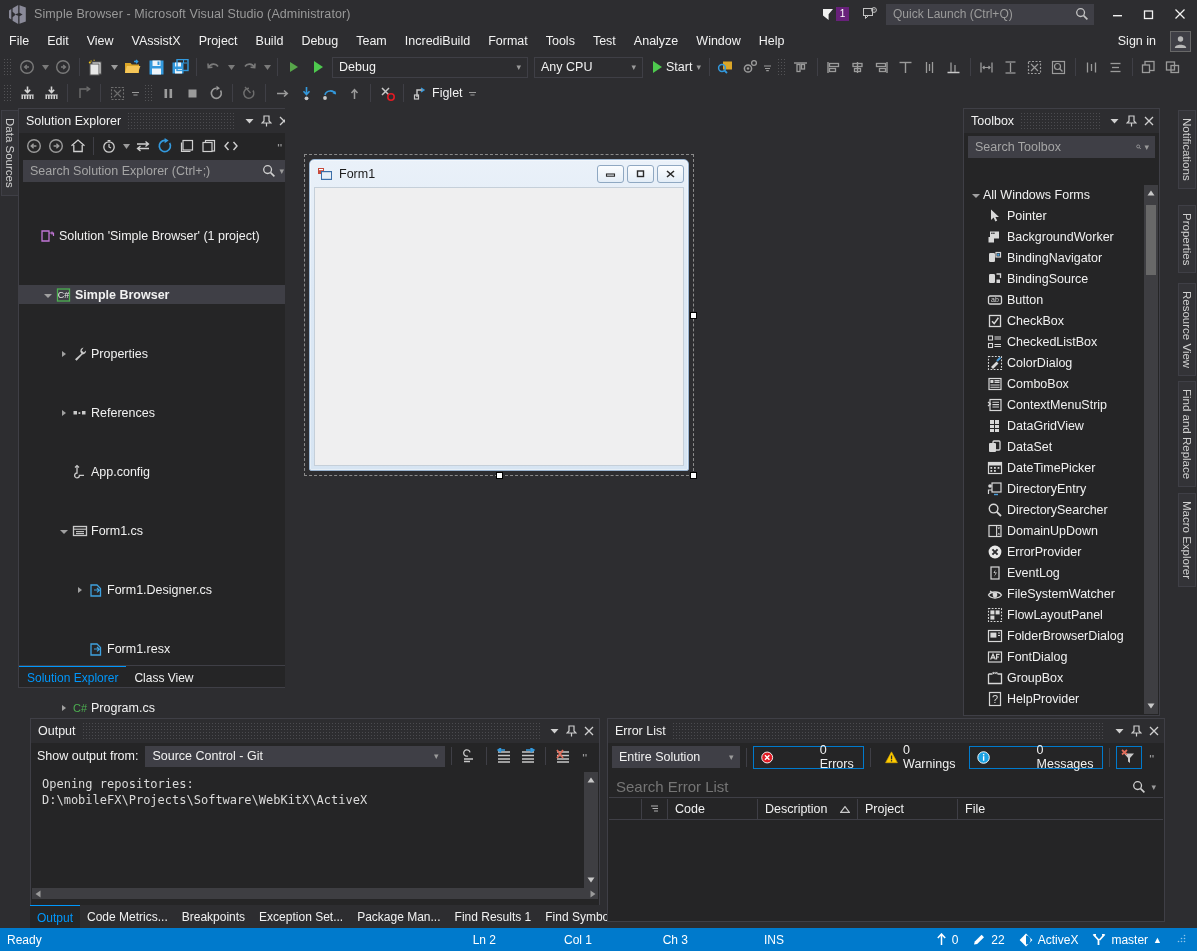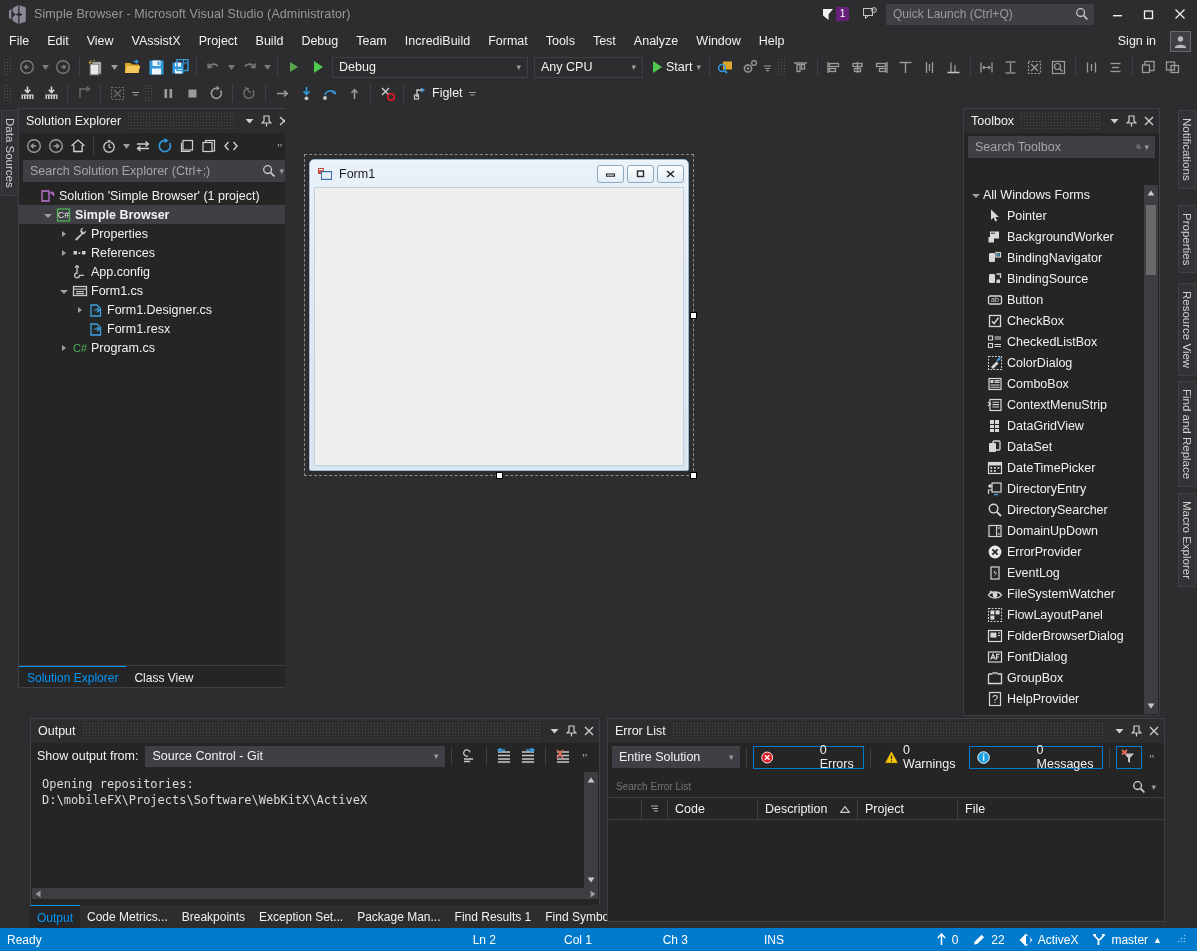--- a/index.html
+++ b/index.html
@@ -111,21 +111,21 @@
   }
   .searchbox input {
     flex: 1; background: transparent; border: none; outline: none; color: #c8c8c8;
     font-size: 12.5px; font-family: "Liberation Sans", sans-serif;
   }
   .searchbox input::placeholder { color: #a5a5a5; }
 
   
   #solution-explorer { left: 18px; top: 108px; width: 277px; height: 580px; }
   .tree { padding-top: 3px; font-size: 12.5px; }
-  .trow { display: flex; align-items: center; height: 19px; padding-right: 4px; white-space: nowrap; }
+  .trow { display: flex; align-items: center; height: 19px; padding-right: 4px; white-space: nowrap; margin-top: 40px; }
   .trow.sel { background: #3f3f46; }
   .exp { width: 14px; height: 19px; display: flex; align-items: center; justify-content: center; flex: none; }
   .chev { width: 0; height: 0; border-left: 4px solid #a0a0a0; border-top: 3.5px solid transparent; border-bottom: 3.5px solid transparent; }
   .chev.open { border-left: 4px solid transparent; border-right: 4px solid transparent; border-top: 4px solid #a0a0a0; border-bottom: none; margin-top: 2px; }
   .ticon { width: 18px; height: 19px; display: flex; align-items: center; justify-content: center; flex: none; }
   .tlabel { padding-left: 2px; color: #f1f1f1; }
   .trow.bold .tlabel { font-weight: bold; }
 
   .bottom-tabs { position: absolute; left: 0; bottom: 0; width: 100%; height: 22px;
     display: flex; align-items: stretch; background: #252526; border-top: 1px solid #3f3f46; }
@@ -193,21 +193,21 @@
   .el-toolbar { height: 28px; display: flex; align-items: center; padding: 0 4px; gap: 4px; }
   .el-combo { width: 156px; height: 22px; background: #3f3f46; border: 1px solid #3f3f46;
     display: flex; align-items: center; padding: 0 2px 0 6px; font-size: 12.5px; color: #f1f1f1; }
   .el-chip { height: 23px; display: flex; align-items: center; gap: 5px; padding: 0 7px;
     border: 1px solid transparent; font-size: 12.5px; }
   .el-chip.on { border-color: #007acc; background: #252526; gap: 46px; }
   .el-sep { width: 1px; height: 19px; background: #3f3f46; margin: 0 2px; }
   .el-search { position: absolute; left: 1px; top: 57px; right: 1px; height: 22px;
     background: #252526; border-bottom: 1px solid #3f3f46; display: flex; align-items: center; padding: 0 2px 0 7px; }
   .el-search input { flex: 1; background: transparent; border: none; outline: none; color: #a5a5a5;
-    font-size: 10px; font-family: "Liberation Sans", sans-serif; }
+    font-size: 15px; font-family: "Liberation Sans", sans-serif; }
   .el-head { position: absolute; left: 1px; top: 80px; right: 1px; height: 21px;
     display: flex; align-items: center; background: #252526; border-bottom: 1px solid #3f3f46; font-size: 12.5px; }
   .el-th { height: 21px; display: flex; align-items: center; padding-left: 7px; border-right: 1px solid #3f3f46; color: #f1f1f1; }
   .el-rows { position: absolute; left: 1px; top: 101px; right: 1px; bottom: 23px; background: #252526; }
 
   
   .bot-tabs { position: absolute; left: 30px; bottom: 23px; width: 570px; height: 23px;
     display: flex; align-items: stretch; background: #2d2d30; }
   .bt { padding: 1px 7px 0; font-size: 12px; display: flex; align-items: center; color: #f1f1f1; white-space: nowrap; }
   .bt.active { color: #0097fb; background: #252526; border-top: 1px solid #0097fb; }

